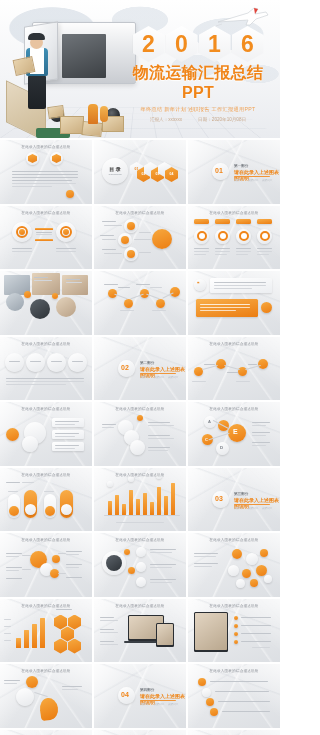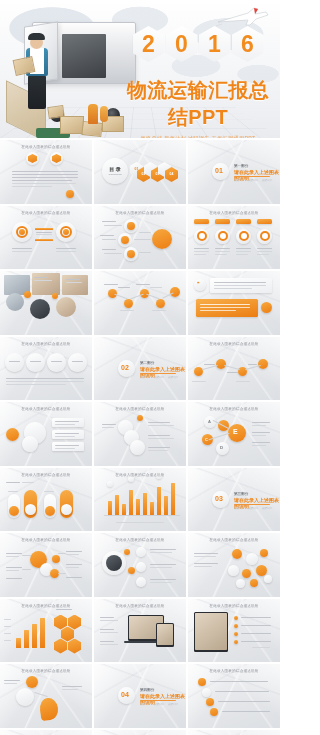--- a/index.html
+++ b/index.html
@@ -90,21 +90,21 @@
     content: ""; position: absolute; inset: 0;
     background: linear-gradient(180deg,#ffffff 0%,#f0f1f3 100%);
     clip-path: polygon(50% 0%,100% 25%,100% 75%,50% 100%,0% 75%,0% 25%);
     box-shadow: 0 1px 2px rgba(0,0,0,.10);
   }
   .hexd span {
     position: relative; z-index: 2; color: #F28C1E;
     font-size: 23px; font-weight: bold; line-height: 1;
   }
   .cover-title {
-    margin-top: 15px; color: #F08519; font-size: 20px; font-weight: bold;
+    margin-top: 1px; color: #F08519; font-size: 16px; font-weight: bold;
     letter-spacing: .3px; text-shadow: 0 1px 1px rgba(255,255,255,.9);
   }
   .cover-sub {
     margin-top: 4px; color: #F0A254; font-size: 5.2px; letter-spacing: .3px;
   }
   .cover-meta {
     margin-top: 4px; display: flex; justify-content: center; gap: 16px;
     color: #C8A98C; font-size: 4.6px;
   }
 

